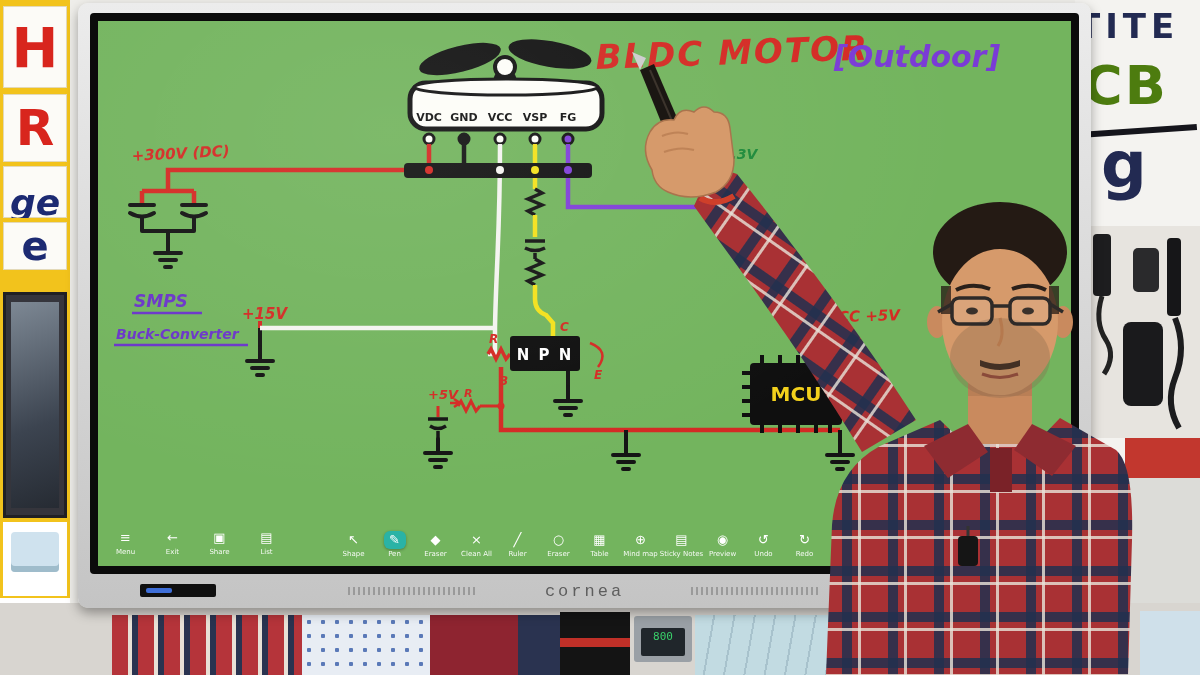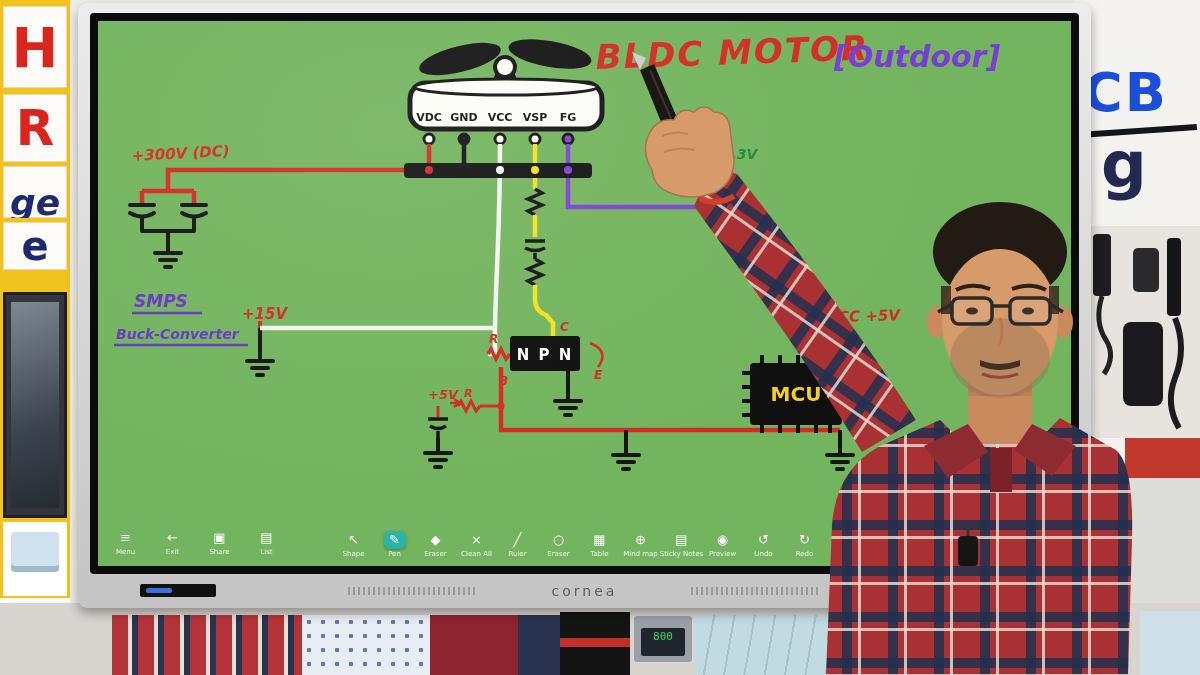--- a/index.html
+++ b/index.html
@@ -18,36 +18,36 @@
                background:linear-gradient(160deg,#7d8894,#3c4450 60%,#262b33);}
   .product-card{left:3px;top:522px;width:64px;height:74px;background:#ffffff;}
   .product-img{position:absolute;left:8px;top:10px;width:48px;height:40px;background:#cfe2ee;border-radius:4px;
                box-shadow:inset 0 -6px 0 #9fbccb;}
   .bottom-sign{left:0;top:598px;width:70px;height:77px;background:#ffffff;display:flex;flex-direction:column;
                align-items:center;justify-content:center;gap:2px;}
 
   
   .right-posters{left:1075px;top:0;width:125px;height:675px;background:#f4f3ف0;background:#f4f3f0;z-index:1;overflow:hidden;}
   .tite{color:#222a52;font-size:34px;font-weight:bold;letter-spacing:5px;position:absolute;left:2px;top:6px;white-space:nowrap;}
-  .cb{color:#1d4ed8;font-size:54px;font-weight:bold;position:absolute;left:8px;top:61px;letter-spacing:2px;}
+  .cb{color:#4d7c0f;font-size:54px;font-weight:bold;position:absolute;left:8px;top:54px;letter-spacing:2px;}
   .cb-line{position:absolute;left:4px;top:128px;width:118px;height:6px;background:#15151c;transform:rotate(-4deg);}
   .g-letter{color:#222a52;font-size:64px;font-weight:bold;position:absolute;left:26px;top:128px;}
   .pegboard{position:absolute;left:0;top:226px;width:125px;height:212px;background:#e7e4df;}
   .red-band{position:absolute;left:50px;top:438px;width:75px;height:40px;background:#c2372e;}
   .lower-wall{position:absolute;left:0;top:478px;width:125px;height:197px;background:#dcdcd8;}
 
   
   .screen{left:78px;top:3px;width:1013px;height:605px;z-index:2;
           background:linear-gradient(180deg,#ececec,#c4c4c4);border-radius:10px;
           box-shadow:0 5px 12px rgba(0,0,0,.35);}
   .frame{position:absolute;left:12px;top:10px;right:12px;bottom:34px;background:#0b0b0b;border-radius:4px;}
   .canvas{position:absolute;left:8px;top:8px;right:8px;bottom:8px;background:#73b45e;overflow:hidden;}
   .canvas-glare{position:absolute;inset:0;background:radial-gradient(ellipse at 30% 20%,rgba(255,255,255,.08),transparent 60%);pointer-events:none;}
   .brandbar{position:absolute;left:0;right:0;bottom:0;height:34px;display:flex;align-items:center;justify-content:center;}
-  .brand{color:#5e5e5e;font-size:14px;letter-spacing:3px;}
+  .brand{color:#5e5e5e;font-size:17px;letter-spacing:3px;font-family:Liberation Mono, monospace;}
   .sticker{position:absolute;left:62px;bottom:11px;width:76px;height:13px;background:#101010;border-radius:2px;}
   .sticker .dot{position:absolute;left:6px;top:4px;width:26px;height:5px;background:#3f6fd8;border-radius:2px;}
   .grille{position:absolute;bottom:13px;height:8px;background:repeating-linear-gradient(90deg,#9a9a9a 0 2px,transparent 2px 5px);}
 
   
   .tb-left{position:absolute;left:10px;bottom:10px;display:flex;gap:12px;}
   .tb-main{position:absolute;left:238px;bottom:8px;display:flex;gap:6px;align-items:flex-end;}
   .tb-item{width:35px;display:flex;flex-direction:column;align-items:center;gap:1px;cursor:pointer;}
   .tb-glyph{color:#ffffff;font-size:13px;line-height:18px;height:18px;}
   .tb-label{color:rgba(255,255,255,.92);font-size:7px;white-space:nowrap;}
@@ -98,20 +98,21 @@
   <div class="abs product-card">
       <div class="product-img"></div>
     </div>
   <div class="abs bottom-sign">
     <span class="l-navy" style="font-size:26px;">te</span>
     <span class="l-navy" style="font-size:26px;">na</span>
   </div>
 </div>
 
 <div class="abs right-posters">
+  <span class="tite">TITE</span>
   <span class="cb">CB</span>
   <div class="cb-line"></div>
   <span class="g-letter">g</span>
   <div class="pegboard">
     <svg width="125" height="212" viewBox="0 0 125 212">
       <rect x="18" y="8" width="18" height="62" rx="4" fill="#1d1d1f"></rect>
       <path d="M27,70 q-8,26 4,44 q10,16 -2,34" stroke="#222" stroke-width="5" fill="none"></path>
       <rect x="58" y="22" width="26" height="44" rx="5" fill="#2a2a2c"></rect>
       <rect x="92" y="12" width="14" height="78" rx="4" fill="#161618"></rect>
       <rect x="48" y="96" width="40" height="84" rx="8" fill="#1a1a1c"></rect>

